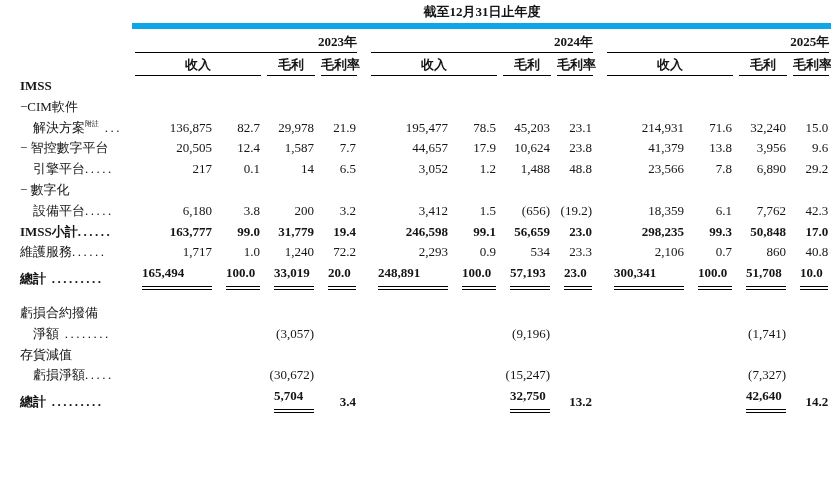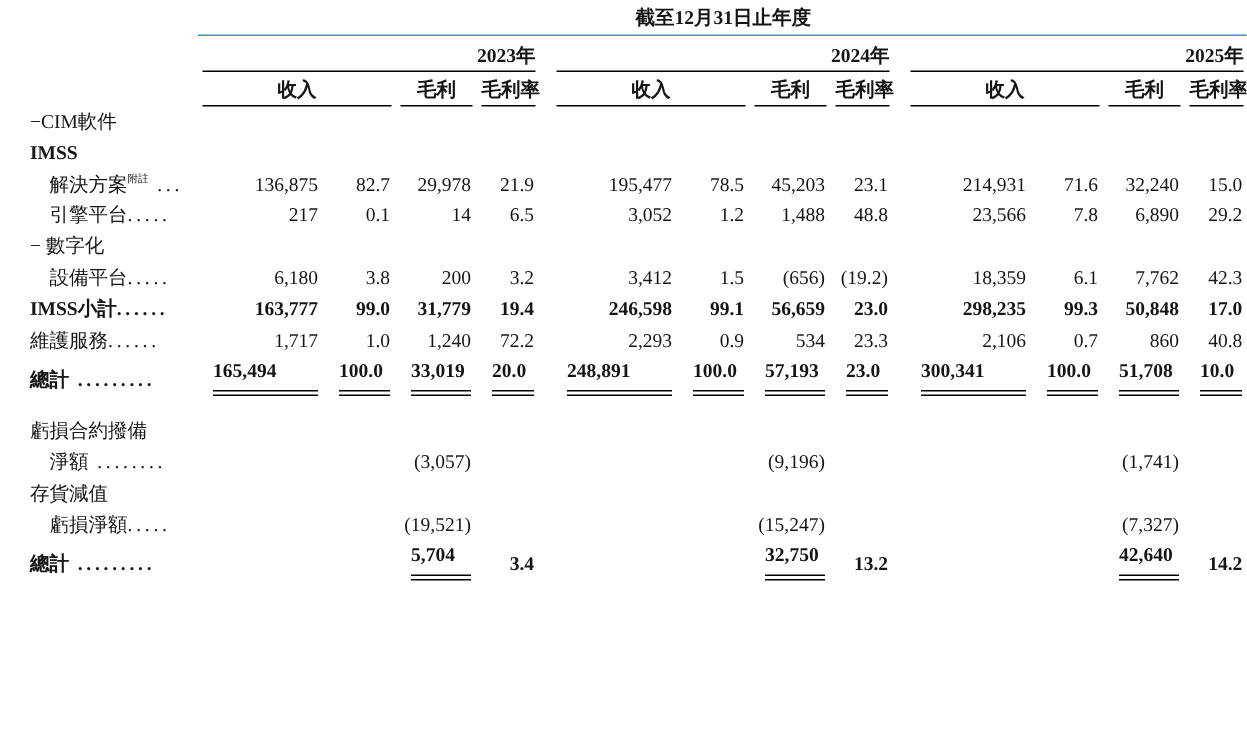--- a/index.html
+++ b/index.html
@@ -24,21 +24,21 @@
   col.c-sp    { width: 8px; }
   td, th { padding: 0; margin: 0; vertical-align: bottom; font-size: 13px; }
   thead th { font-weight: bold; text-align: center; }
   .rule {
     border-bottom: 1px solid #000;
     padding-bottom: 1px;
     margin: 0 3px;
     white-space: nowrap;
   }
   .title-rule {
-    border-bottom: 1px solid #0ea5e9;
+    border-bottom: 6px solid #0ea5e9;
     padding-bottom: 2px;
     margin: 0;
     text-align: center;
     font-weight: bold;
     white-space: nowrap;
   }
   .yr-rule { padding-top: 4px; text-align: right; }
   .colhead-row th { padding-top: 3px; margin-top: 12px; }
   .unit {
     font-style: italic;
@@ -144,71 +144,88 @@
         <th>
             <div class="rule">毛利</div>
           </th>
         <th>
             <div class="rule">毛利率</div>
           </th>
       </tr>
     </thead>
     <tbody id="table-body">
         <tr>
+          <td class="lbl-cell bold"><span>IMSS</span></td>
+          <td class="num bold"></td>
+          <td class="num bold"></td>
+          <td class="num bold"></td>
+          <td class="num bold"></td>
+          <td class="sp"></td>
+          <td class="num bold"></td>
+          <td class="num bold"></td>
+          <td class="num bold"></td>
+          <td class="num bold"></td>
+          <td class="sp"></td>
+          <td class="num bold"></td>
+          <td class="num bold"></td>
+          <td class="num bold"></td>
+          <td class="num bold"></td>
+        </tr>
+        <tr>
           <td class="lbl-cell"><span>−CIM軟件</span></td>
           <td class="num"></td>
           <td class="num"></td>
           <td class="num"></td>
           <td class="num"></td>
           <td class="sp"></td>
           <td class="num"></td>
           <td class="num"></td>
           <td class="num"></td>
           <td class="num"></td>
           <td class="sp"></td>
           <td class="num"></td>
           <td class="num"></td>
           <td class="num"></td>
           <td class="num"></td>
-        </tr>
-        <tr>
-          <td class="lbl-cell bold"><span>IMSS</span></td>
-          <td class="num bold"></td>
-          <td class="num bold"></td>
-          <td class="num bold"></td>
-          <td class="num bold"></td>
-          <td class="sp"></td>
-          <td class="num bold"></td>
-          <td class="num bold"></td>
-          <td class="num bold"></td>
-          <td class="num bold"></td>
-          <td class="sp"></td>
-          <td class="num bold"></td>
-          <td class="num bold"></td>
-          <td class="num bold"></td>
-          <td class="num bold"></td>
         </tr>
         <tr>
           <td class="lbl-cell ind"><span>解決方案</span><sup class="note">附註</sup><span class="dots"> ...</span></td>
           <td class="num">136,875</td>
           <td class="num">82.7</td>
           <td class="num">29,978</td>
           <td class="num">21.9</td>
           <td class="sp"></td>
           <td class="num">195,477</td>
           <td class="num">78.5</td>
           <td class="num">45,203</td>
           <td class="num">23.1</td>
           <td class="sp"></td>
           <td class="num">214,931</td>
           <td class="num">71.6</td>
           <td class="num">32,240</td>
           <td class="num">15.0</td>
         </tr>
         <tr>
+          <td class="lbl-cell"><span>− 智控數字平台</span></td>
+          <td class="num">20,505</td>
+          <td class="num">12.4</td>
+          <td class="num">1,587</td>
+          <td class="num">7.7</td>
+          <td class="sp"></td>
+          <td class="num">44,657</td>
+          <td class="num">17.9</td>
+          <td class="num">10,624</td>
+          <td class="num">23.8</td>
+          <td class="sp"></td>
+          <td class="num">41,379</td>
+          <td class="num">13.8</td>
+          <td class="num">3,956</td>
+          <td class="num">9.6</td>
+        </tr>
+        <tr>
           <td class="lbl-cell ind"><span>引擎平台</span><span class="dots">.....</span></td>
           <td class="num">217</td>
           <td class="num">0.1</td>
           <td class="num">14</td>
           <td class="num">6.5</td>
           <td class="sp"></td>
           <td class="num">3,052</td>
           <td class="num">1.2</td>
           <td class="num">1,488</td>
           <td class="num">48.8</td>
@@ -375,21 +392,21 @@
           <td class="sp"></td>
           <td class="num"></td>
           <td class="num"></td>
           <td class="num"></td>
           <td class="num"></td>
         </tr>
         <tr>
           <td class="lbl-cell ind"><span>虧損淨額</span><span class="dots">.....</span></td>
           <td class="num"></td>
           <td class="num"></td>
-          <td class="num">(19,521)</td>
+          <td class="num">(30,672)</td>
           <td class="num"></td>
           <td class="sp"></td>
           <td class="num"></td>
           <td class="num"></td>
           <td class="num">(15,247)</td>
           <td class="num"></td>
           <td class="sp"></td>
           <td class="num"></td>
           <td class="num"></td>
           <td class="num">(7,327)</td>

